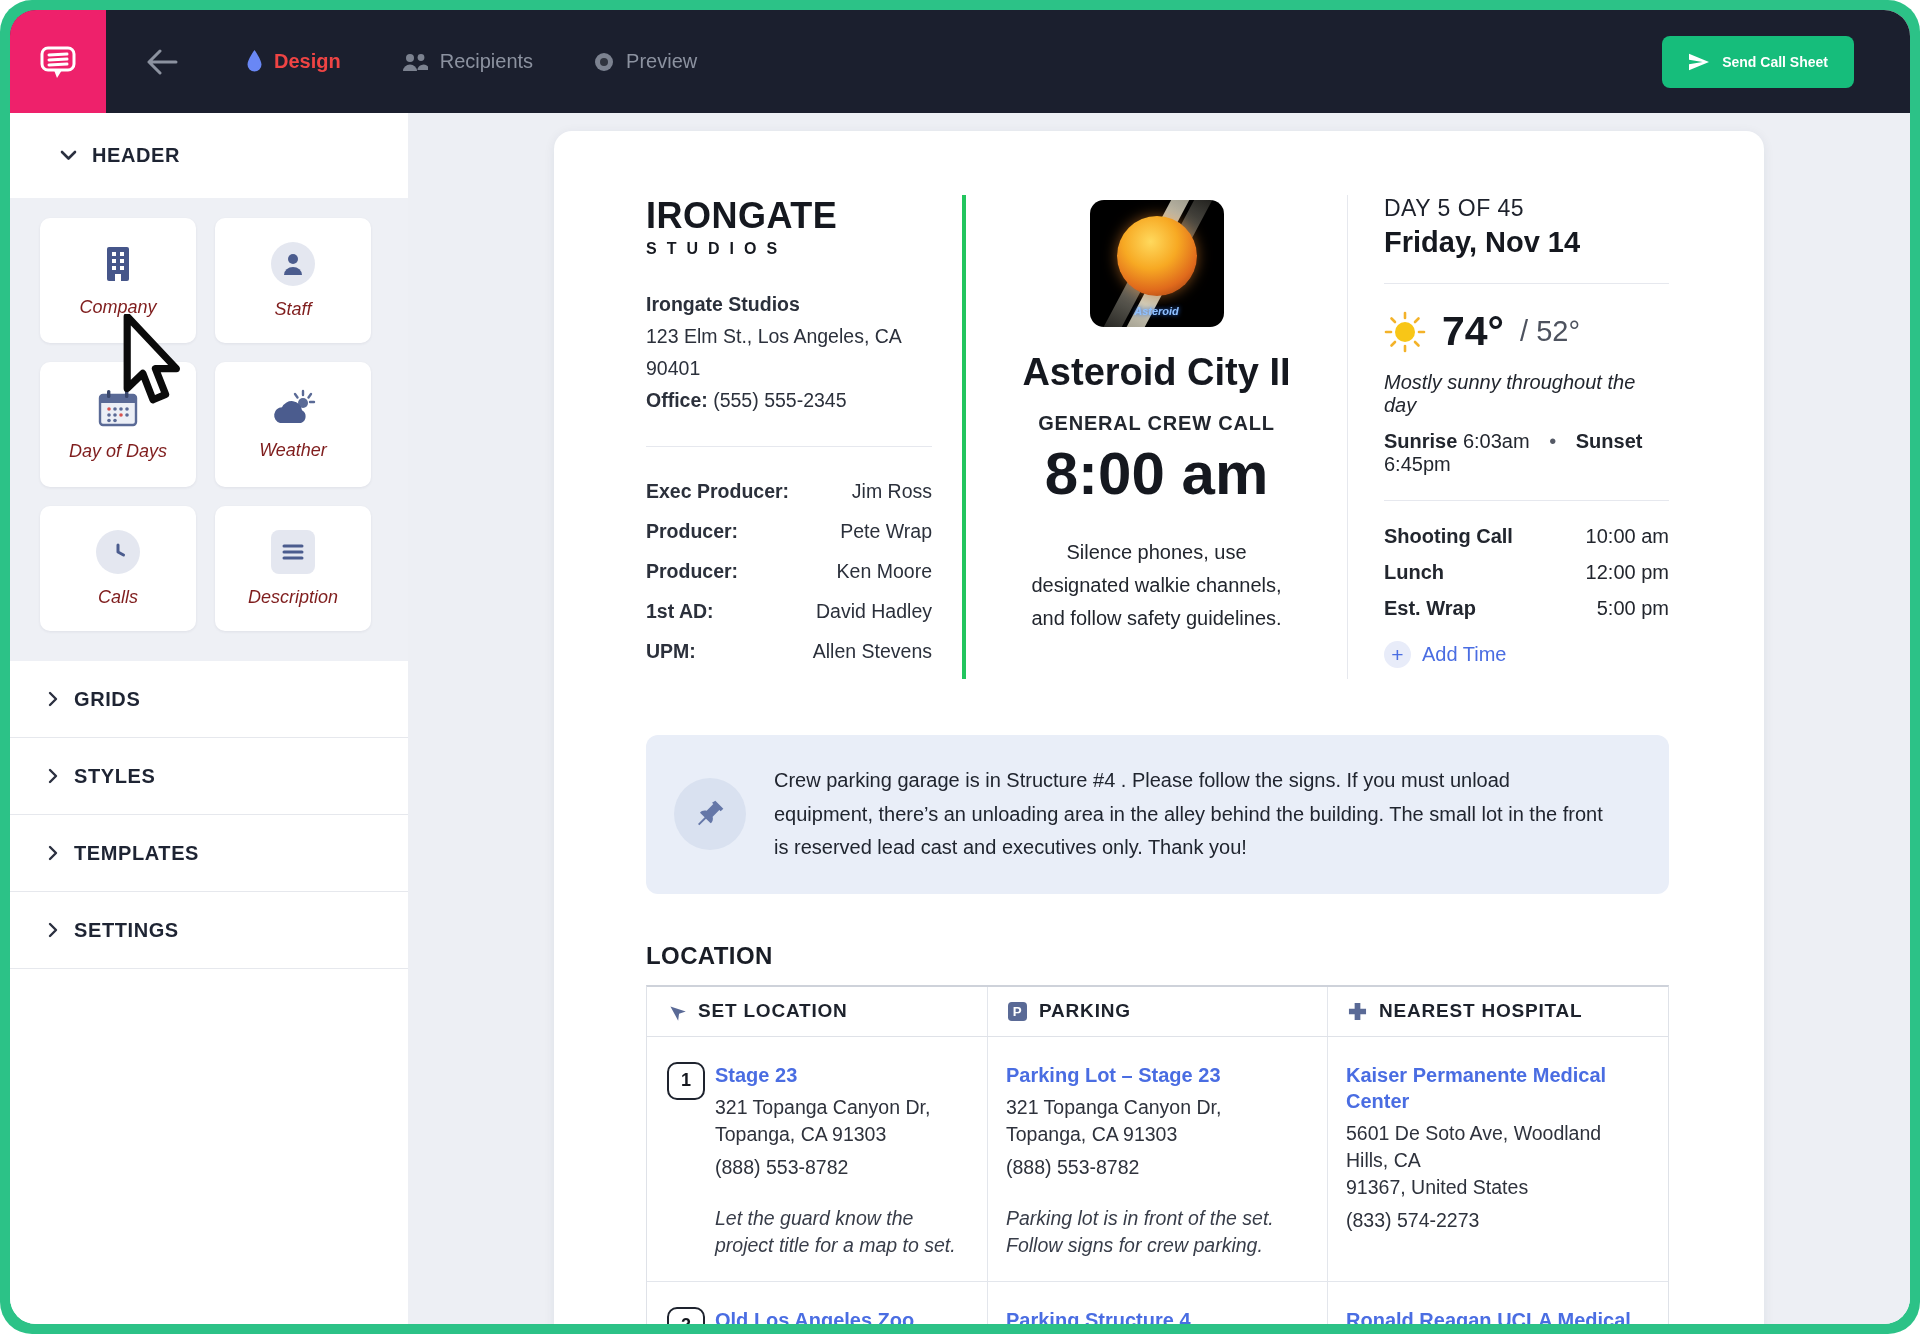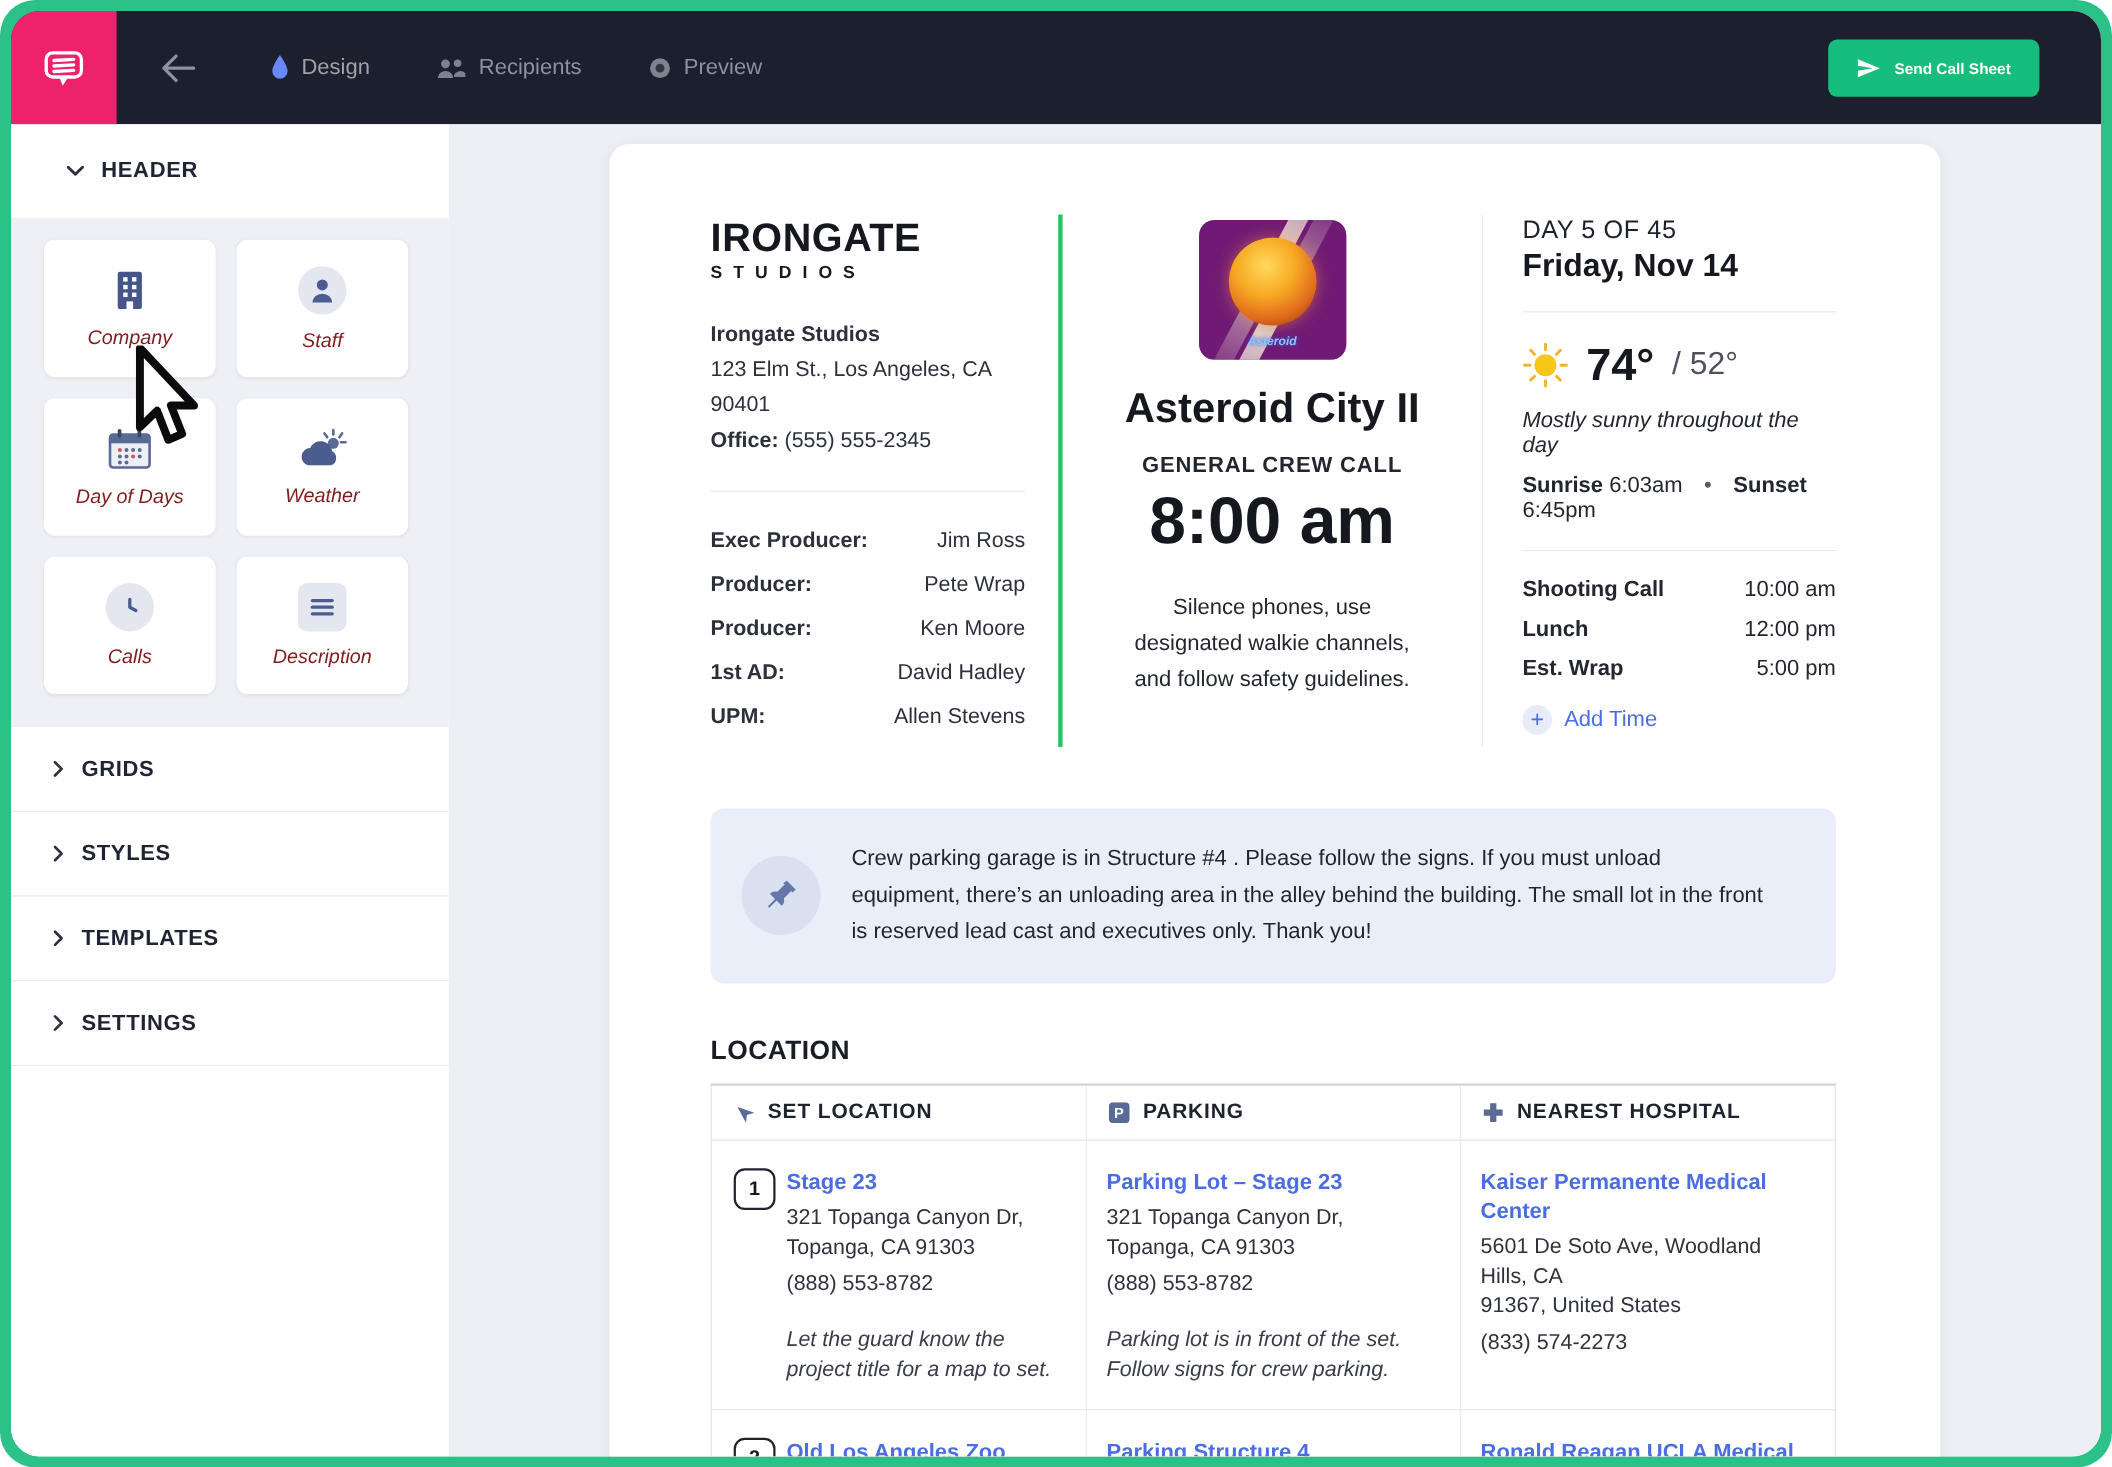--- a/index.html
+++ b/index.html
@@ -7,21 +7,21 @@
     font-family:"Liberation Sans","DejaVu Sans",sans-serif; }
   .frame { position:absolute; inset:0; background:#2cc287; border-radius:32px; }
   .page { position:absolute; inset:10px; border-radius:26px; overflow:hidden; background:#ffffff; }
 
   
   .topbar { height:103px; background:#1b1f2e; display:flex; align-items:center; }
   .logo { width:96px; height:103px; background:#ee216b; display:flex; align-items:center; justify-content:center; flex:0 0 auto; cursor:pointer; }
   .back-btn { margin-left:34px; width:44px; height:44px; display:flex; align-items:center; justify-content:center; cursor:pointer; }
   .tabs { display:flex; align-items:center; margin-left:62px; }
   .tab { display:flex; align-items:center; gap:11px; margin-right:60px; font-size:20px; color:#8c92a0; cursor:pointer; }
-  .tab.active { color:#a3a3a3; font-weight:400;justify-content:center; }
+  .tab.active { color:#ef4444; font-weight:700;justify-content:center; }
   .spacer { flex:1; }
   .send-btn { margin-right:56px; height:52px; padding:16px 26px; background:#16bd7b; border:none; border-radius:8px;
     display:flex; align-items:center; gap:12px; color:#ffffff; font-size:14px; font-weight:700; cursor:pointer;
     font-family:inherit; }
 
   
   .body-row { display:flex; height:1211px; }
   .sidebar { width:398px; background:#ffffff; flex:0 0 auto; }
   .main { flex:1; background:#edeff4; overflow:hidden; display:flex; justify-content:center; }
 
@@ -48,21 +48,21 @@
   .col-right { padding-left:36px; }
 
   .logo-title { font-size:36px; font-weight:800; letter-spacing:0.5px; color:#15181f; }
   .logo-subtitle { font-size:16px; font-weight:600; letter-spacing:10px; color:#15181f; margin-top:3px; }
   .company-block { margin-top:30px; font-size:19.5px; color:#2b303b; line-height:32px; }
   .company-name { font-weight:700; }
   .hr { border:none; border-top:1px solid #e6e8ee; margin:30px 0 32px; }
   .crew-row { display:flex; justify-content:space-between; font-size:19.5px; color:#2b303b; margin-bottom:15px; line-height:25px; }
   .crew-role { font-weight:700; }
 
-  .poster { width:134px; height:127px; background:#701a75; border-radius:14px; margin:0 auto; position:relative; overflow:hidden; }
+  .poster { width:134px; height:127px; background:#000000; border-radius:14px; margin:0 auto; position:relative; overflow:hidden; }
   .poster .streak1,.poster .streak2 { position:absolute; width:220%; height:16px;
     background:linear-gradient(90deg,rgba(243,238,216,0),rgba(243,238,216,.85),rgba(243,238,216,0)); transform:rotate(-62deg); }
   .poster .streak1 { top:18px; right:-90px; }
   .poster .streak2 { bottom:14px; left:-90px; }
   .poster .planet { position:absolute; left:50%; top:44%; width:80px; height:80px; border-radius:50%; transform:translate(-50%,-50%);
     background:radial-gradient(circle at 42% 32%,#ffd95d 0%,#f7a923 38%,#e06a1c 68%,#7e2c0e 100%);
     box-shadow:0 0 14px rgba(255,150,50,.5); }
   .poster .mini-title { position:absolute; left:50%; bottom:10px; transform:translateX(-50%);
     font-size:11px; font-style:italic; font-weight:700; color:#8fc0ff; text-shadow:0 0 4px #2d6bd8; white-space:nowrap; }
   .prod-title { margin-top:24px; font-size:38px; font-weight:700; color:#15181f; }

